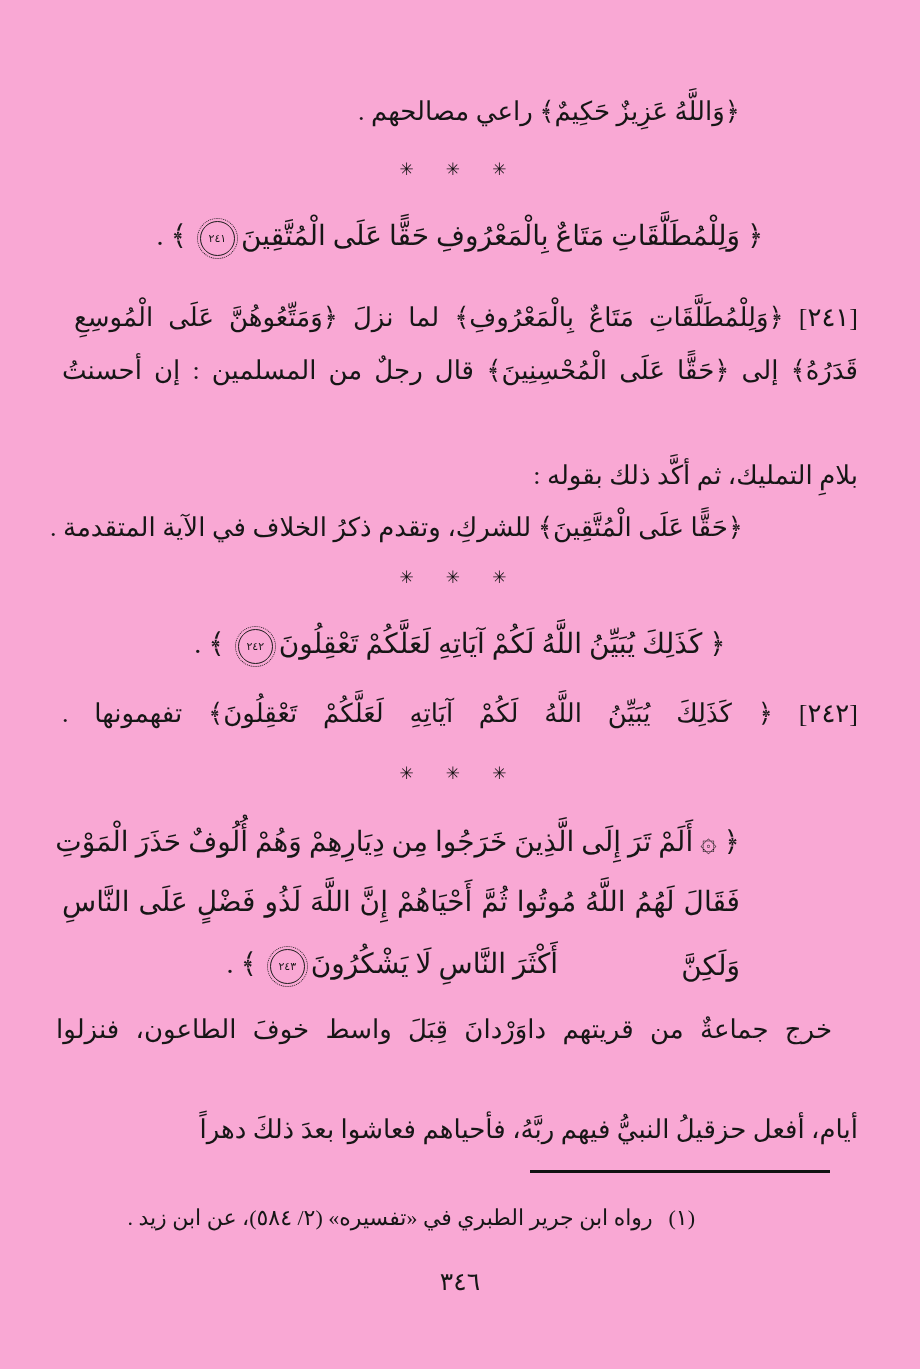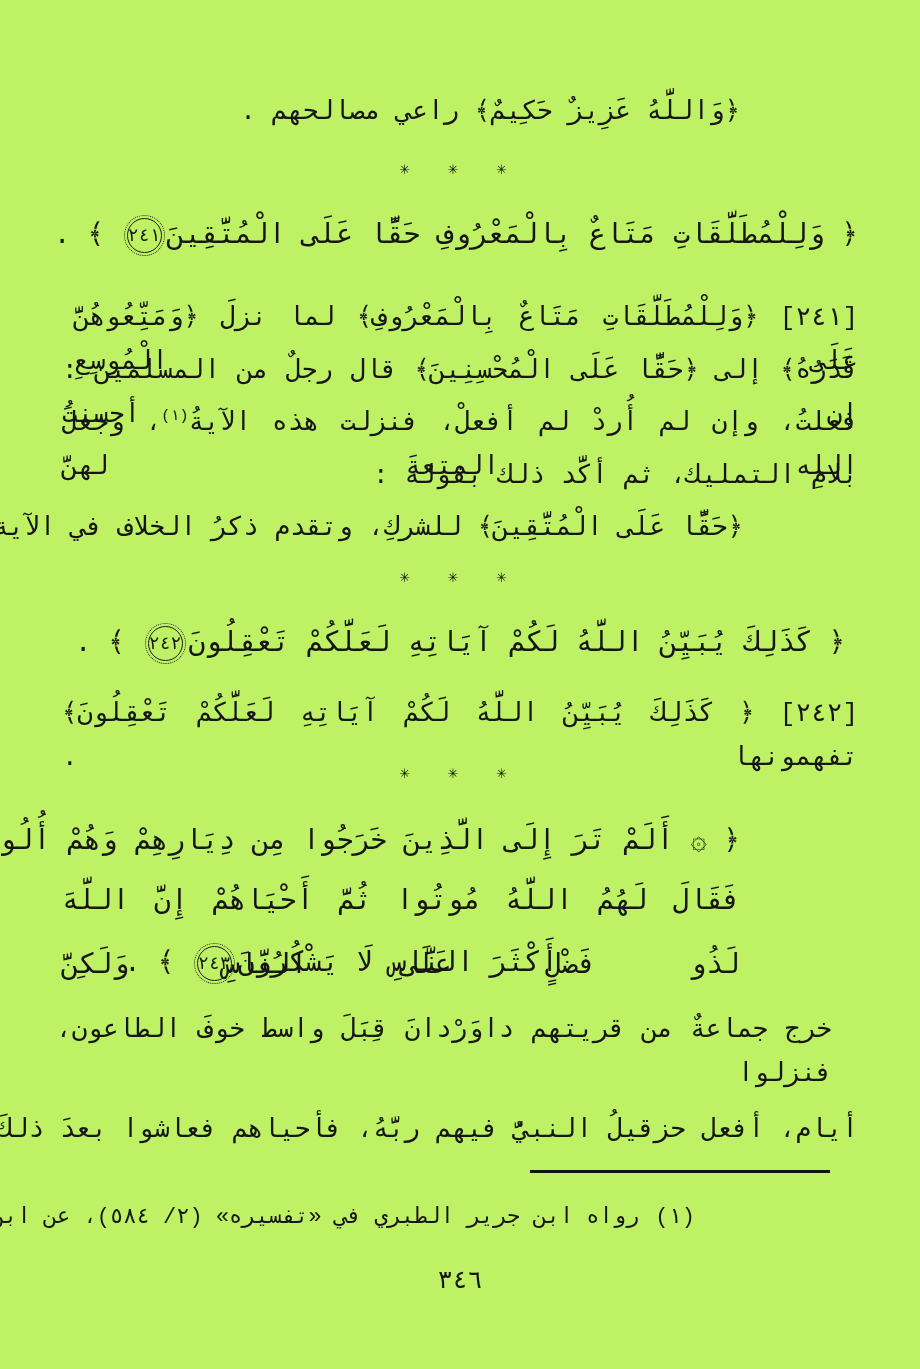--- a/index.html
+++ b/index.html
@@ -1,32 +1,32 @@
 <!DOCTYPE html>
 <html lang="ar" dir="rtl"><head>
 <meta charset="utf-8">
 <style>
   html,body{margin:0;padding:0;background:#e8e8e8;}
   .page{
-    position:relative;width:920px;height:1369px;background:#bef264;
-    font-family:Liberation Mono, monospace;color:#161616;direction:rtl;
+    position:relative;width:920px;height:1369px;background:#f9a8d4;
+    font-family:Liberation Serif, serif;color:#161616;direction:rtl;
     margin:0 auto;overflow:hidden;
   }
   .line{position:absolute;line-height:44px;font-size:26px;white-space:nowrap;}
   .just{text-align:justify;text-align-last:justify;white-space:normal;}
   .right{text-align:right;}
   .center{text-align:center;}
   .verse{font-size:28px;line-height:64px;letter-spacing:0.5px;}
   .q{letter-spacing:0.3px;}
   .sep{font-size:17px;line-height:24px;letter-spacing:14px;color:#111;}
   .ayah{
     display:inline-flex;align-items:center;justify-content:center;
     width:33px;height:33px;border:1.5px solid #1b1b1b;border-radius:50%;
     outline:1px dotted #1b1b1b;outline-offset:2.5px;
-    font-size:18px;line-height:1;vertical-align:middle;margin:0 6px;
+    font-size:11px;line-height:1;vertical-align:middle;margin:0 6px;
     letter-spacing:0;
   }
   sup.fn{font-size:15px;vertical-align:super;line-height:0;}
   .rule{position:absolute;height:2.5px;background:#121212;}
   .footnote{font-size:22px;line-height:40px;text-align:right;}
   .fn-marker{margin-inline-end:16px;}
   .pagenum{font-size:25px;line-height:40px;letter-spacing:2px;}
 </style>
 </head>
 <body>
@@ -38,23 +38,20 @@
   </div>
 
   <div class="line sep center" style="top:158px;right:62px;left:62px;">✳ ✳ ✳</div>
 
   <div class="line verse center" style="top:204px;right:62px;left:62px;">
     <span class="q">﴿ </span><span class="q">وَلِلْمُطَلَّقَاتِ مَتَاعٌ بِالْمَعْرُوفِ حَقًّا عَلَى الْمُتَّقِينَ</span><span class="ayah">٢٤١</span><span class="q"> ﴾ .</span>
   </div>
 
   <div class="line just" style="top:296px;right:62px;left:62px;margin-left:12px;">[٢٤١] ﴿وَلِلْمُطَلَّقَاتِ مَتَاعٌ بِالْمَعْرُوفِ﴾ لما نزلَ ﴿وَمَتِّعُوهُنَّ عَلَى الْمُوسِعِ</div>
   <div class="line just" style="top:349px;right:62px;left:62px;">قَدَرُهُ﴾ إلى ﴿حَقًّا عَلَى الْمُحْسِنِينَ﴾ قال رجلٌ من المسلمين : إن أحسنتُ</div>
-  <div class="line just" style="top:401px;right:62px;left:62px;">
-    <span>فعلتُ، وإن لم أُردْ لم أفعلْ، فنزلت هذه الآيةُ</span><sup class="fn">(١)</sup><span>، وجعلَ الله المتعةَ لهنَّ</span>
-  </div>
   <div class="line right" style="top:454px;right:62px;">بلامِ التمليك، ثم أكَّد ذلك بقوله :</div>
   <div class="line right" style="top:506px;right:177px;margin-left:40px;">﴿حَقًّا عَلَى الْمُتَّقِينَ﴾ للشركِ، وتقدم ذكرُ الخلاف في الآية المتقدمة .</div>
 
   <div class="line sep center" style="top:566px;right:62px;left:62px;">✳ ✳ ✳</div>
 
   <div class="line verse center" style="top:612px;right:62px;left:62px;">
     <span class="q">﴿ </span><span class="q">كَذَلِكَ يُبَيِّنُ اللَّهُ لَكُمْ آيَاتِهِ لَعَلَّكُمْ تَعْقِلُونَ</span><span class="ayah">٢٤٢</span><span class="q"> ﴾ .</span>
   </div>
 
   <div class="line just" style="top:692px;right:62px;left:62px;">[٢٤٢] ﴿ كَذَلِكَ يُبَيِّنُ اللَّهُ لَكُمْ آيَاتِهِ لَعَلَّكُمْ تَعْقِلُونَ﴾ تفهمونها .</div>

